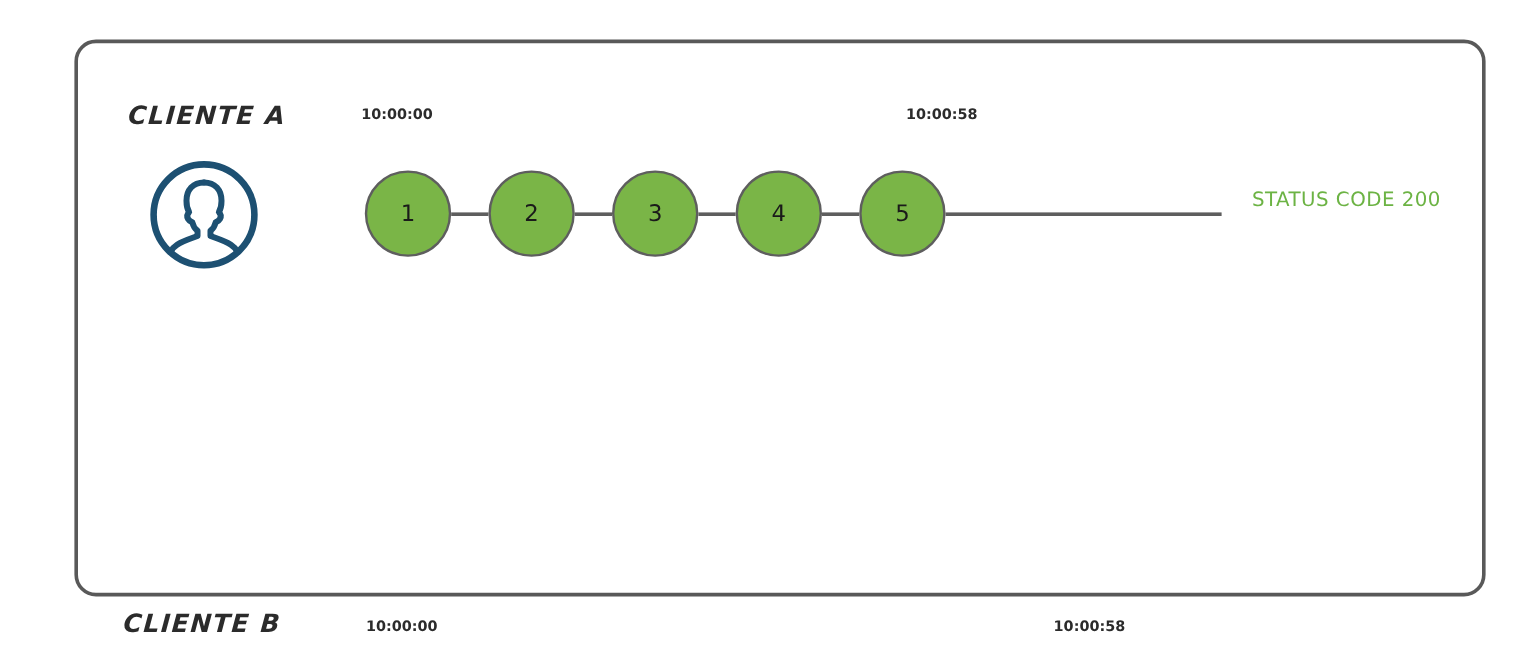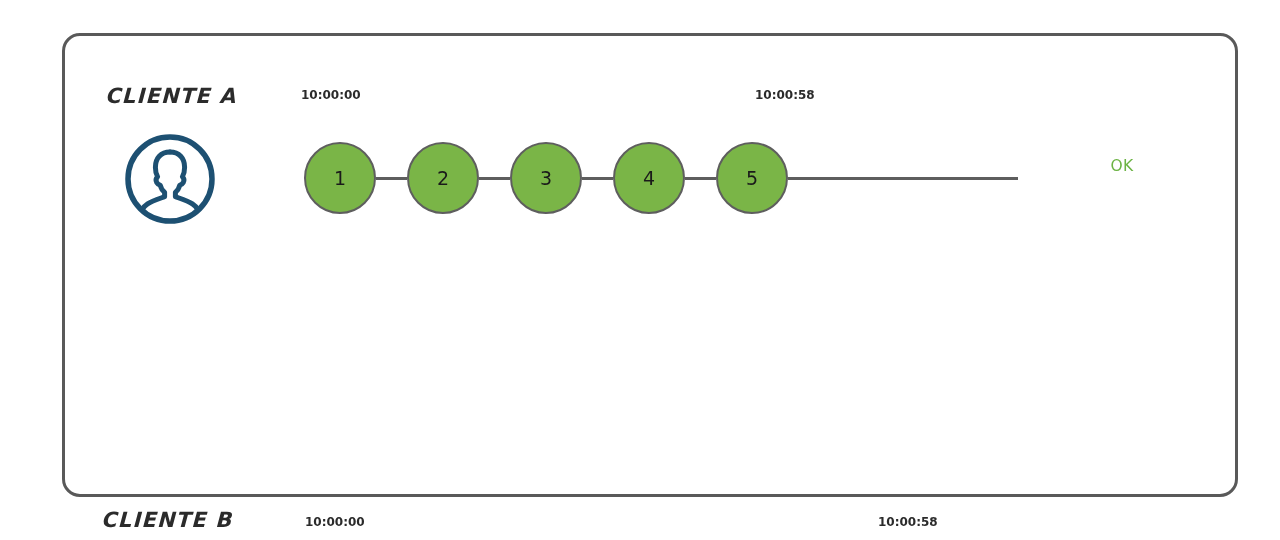--- a/index.html
+++ b/index.html
@@ -190,21 +190,21 @@
       <div class="tail-line" style="left:484px; width:230px;"></div>
 
       <div class="node ok" style="left:0px;">1</div>
       <div class="node ok" style="left:103px;">2</div>
       <div class="node ok" style="left:206px;">3</div>
       <div class="node ok" style="left:309px;">4</div>
       <div class="node ok" style="left:412px;">5</div>
     </div>
 
     <div class="status ok">
-      <span class="line2">OK</span>
+      <span class="line1">STATUS CODE 200</span>
     </div>
   </div>
 
   <div class="client-row row-b">
 
     <div class="client-label">CLIENTE B</div>
 
     <div class="timestamp" style="left:305px; top:303px;">10:00:00</div>
 
     <div class="timestamp" style="left:878px; top:303px;">10:00:58</div>

